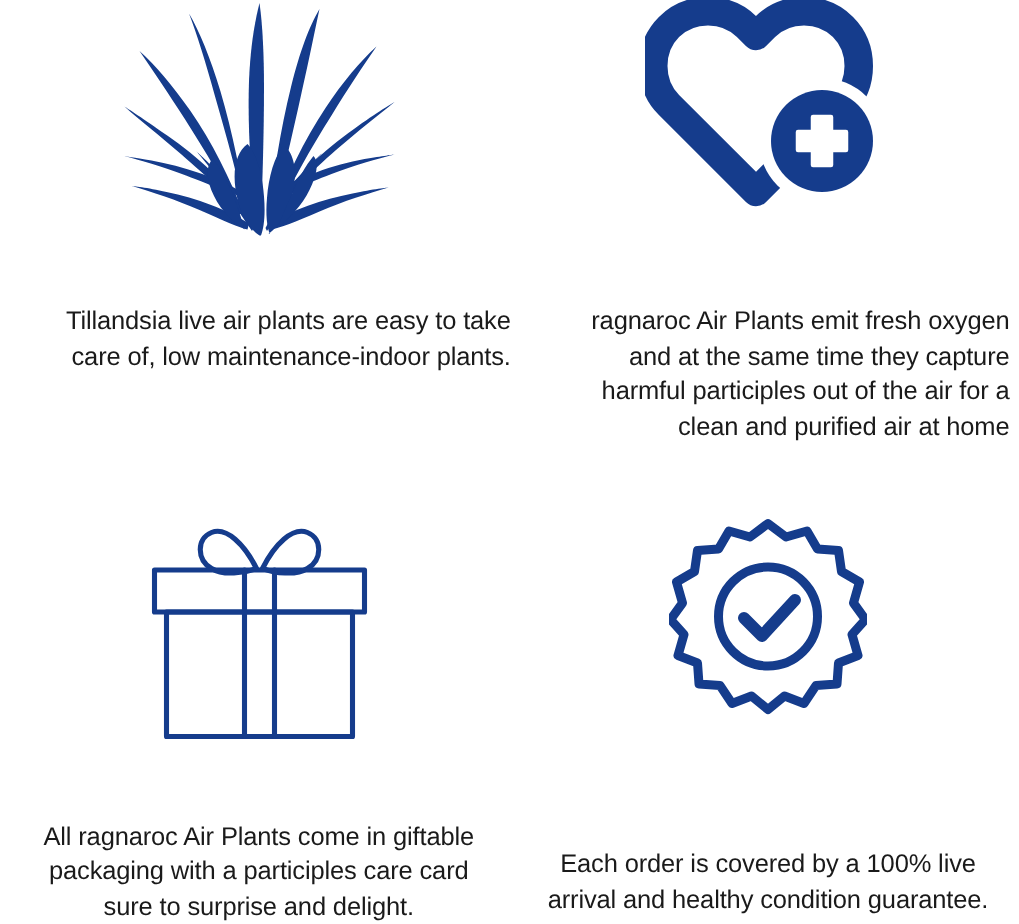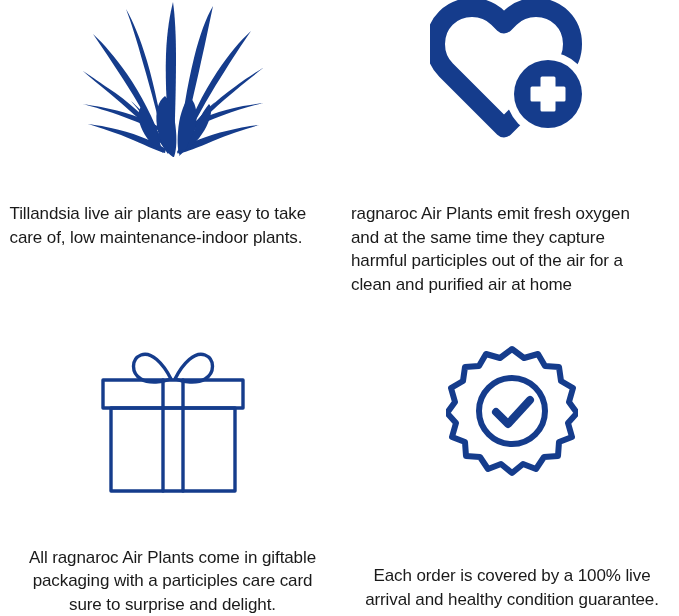--- a/index.html
+++ b/index.html
@@ -45,31 +45,31 @@
     line-height: 23.5px;
     color: #1a1a1a;
     letter-spacing: -0.1px;
     white-space: pre-line;
     margin: 0;
   }
 
   
   .cell-plant .icon-wrap { height: 160px; }
   .cell-plant .feature-caption {
-    text-align: left;
+    text-align: right;
     width: 336px;
     padding-left: 5px;
     box-sizing: border-box;
     margin-top: 42px;
   }
 
   
   .cell-heart .icon-wrap { height: 160px; }
   .cell-heart .feature-caption {
-    text-align: left;
+    text-align: right;
     width: 322px;
     margin-top: 42px;
   }
 
   
   .cell-gift .icon-wrap { height: 190px; padding-top: 35px; box-sizing: border-box; }
   .cell-gift .feature-caption {
     text-align: center;
     width: 330px;
     margin-top: 50px;

